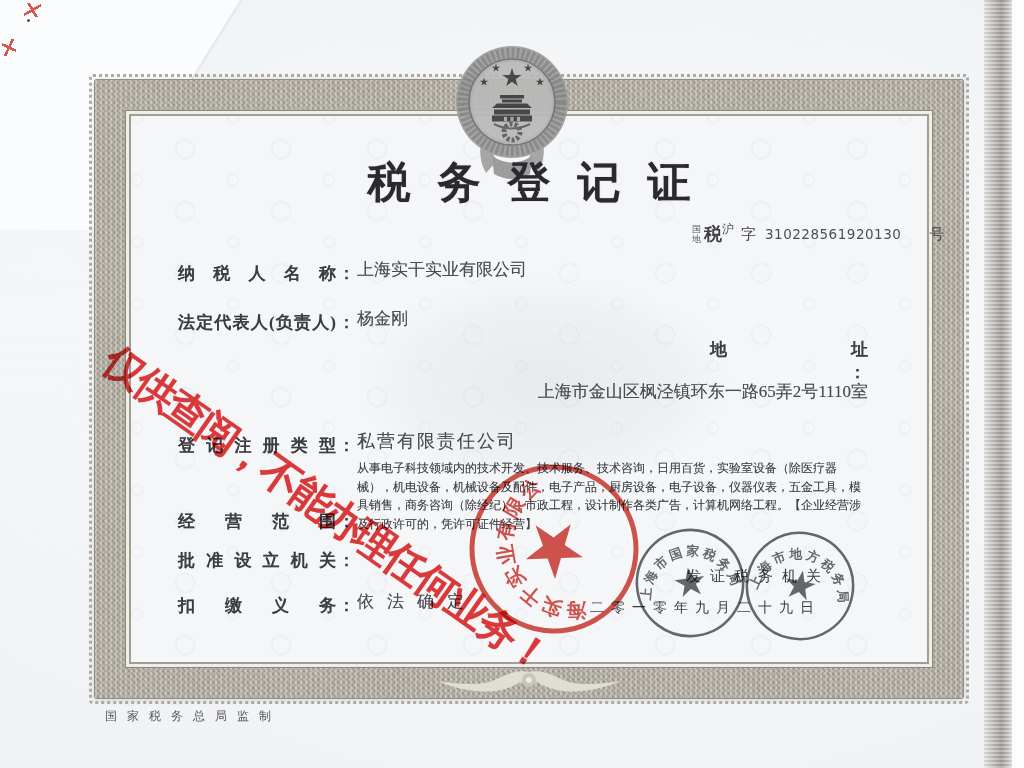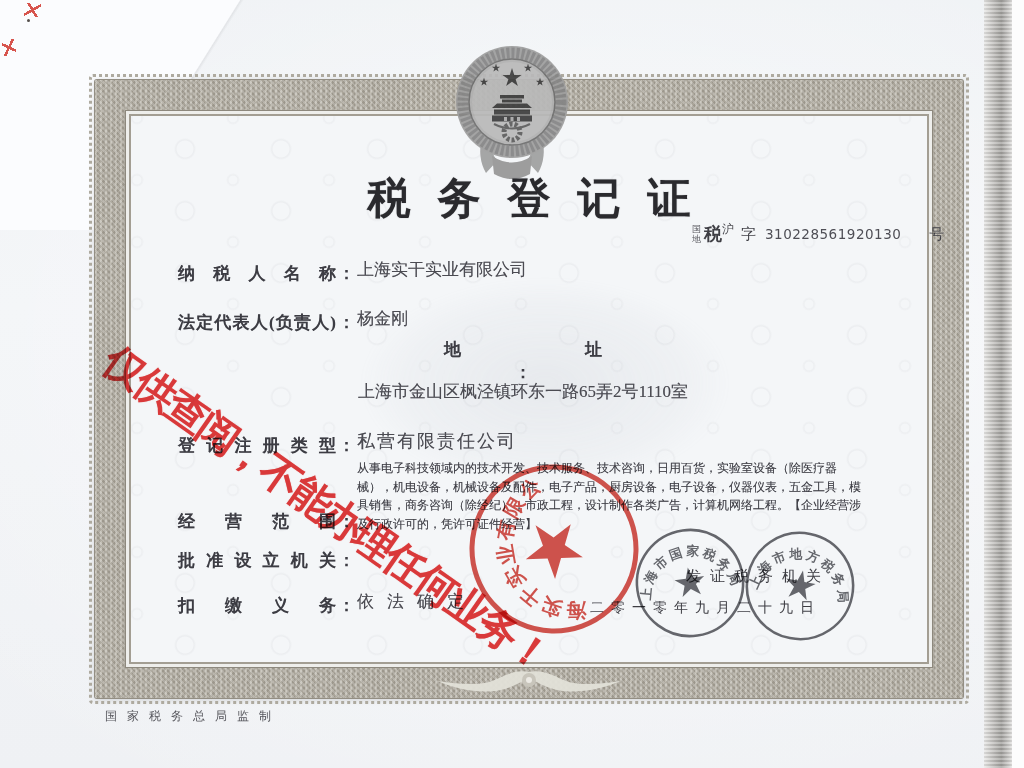--- a/index.html
+++ b/index.html
@@ -43,34 +43,34 @@
   .map-ghost{position:absolute;left:310px;top:250px;width:470px;height:290px;opacity:.55;
     border-radius:42% 58% 52% 48% / 52% 40% 60% 48%;filter:blur(3px);pointer-events:none;
     background:radial-gradient(52% 48% at 50% 46%, rgba(166,172,184,.30), rgba(166,172,184,.12) 58%, rgba(166,172,184,0) 76%);}
   .flourish{position:absolute;left:50%;bottom:1px;transform:translateX(-50%);width:200px;height:30px;}
 
   
   .emblem{position:absolute;left:50%;top:40px;transform:translateX(-50%);width:120px;height:144px;
     filter:blur(.35px);opacity:.93;z-index:4;}
 
   
-  .title{position:absolute;left:95px;top:170px;width:868px;text-align:center;z-index:5;
+  .title{position:absolute;left:95px;top:154px;width:868px;text-align:center;z-index:5;
     font-size:43px;font-weight:700;color:#2a2a2e;letter-spacing:27px;text-indent:27px;
     text-shadow:0 0 1px rgba(40,40,45,.45);}
   .serial{position:absolute;left:692px;top:222px;z-index:5;display:flex;align-items:center;color:#4a4a50;}
   .serial .region{display:flex;flex-direction:column;font-size:9px;line-height:1.15;color:#5a5a60;margin-right:3px;}
   .serial .pfx{font-size:18px;font-weight:600;color:#3f3f45;}
   .serial .sup{font-size:12px;transform:translateY(-5px);display:inline-block;color:#4a4a50;}
   .serial .word{font-size:15px;margin-left:7px;color:#3f3f45;}
   .serial .num{font-family:"DejaVu Sans","Liberation Sans",sans-serif;font-size:13.5px;letter-spacing:.5px;
     margin-left:9px;color:#4e4e55;}
   .serial .sfx{font-size:15px;margin-left:28px;color:#3f3f45;}
 
   .fields{position:absolute;left:178px;top:258px;width:690px;z-index:5;}
-  .field-row{display:flex;align-items:center;}
+  .field-row{display:flex;align-items:flex-end;}
   .f-label{width:158px;font-size:17px;font-weight:600;color:#3c3c43;
     text-align:justify;text-align-last:justify;flex:0 0 auto;
     text-shadow:0 0 .6px rgba(60,60,70,.4);}
   .f-colon{font-size:17px;font-weight:600;color:#3c3c43;margin:0 2px 0 2px;flex:0 0 auto;}
   .f-value{font-size:17px;color:#4b4b52;transform:translateY(-4px);
     text-shadow:0 0 .6px rgba(70,70,80,.45);}
   .field-row:nth-of-type(1){margin-top:4px;}
   .field-row:nth-of-type(2){margin-top:26px;}
   .field-row:nth-of-type(3){margin-top:4px;flex-direction:column;}
   .field-row:nth-of-type(4){margin-top:26px;}

